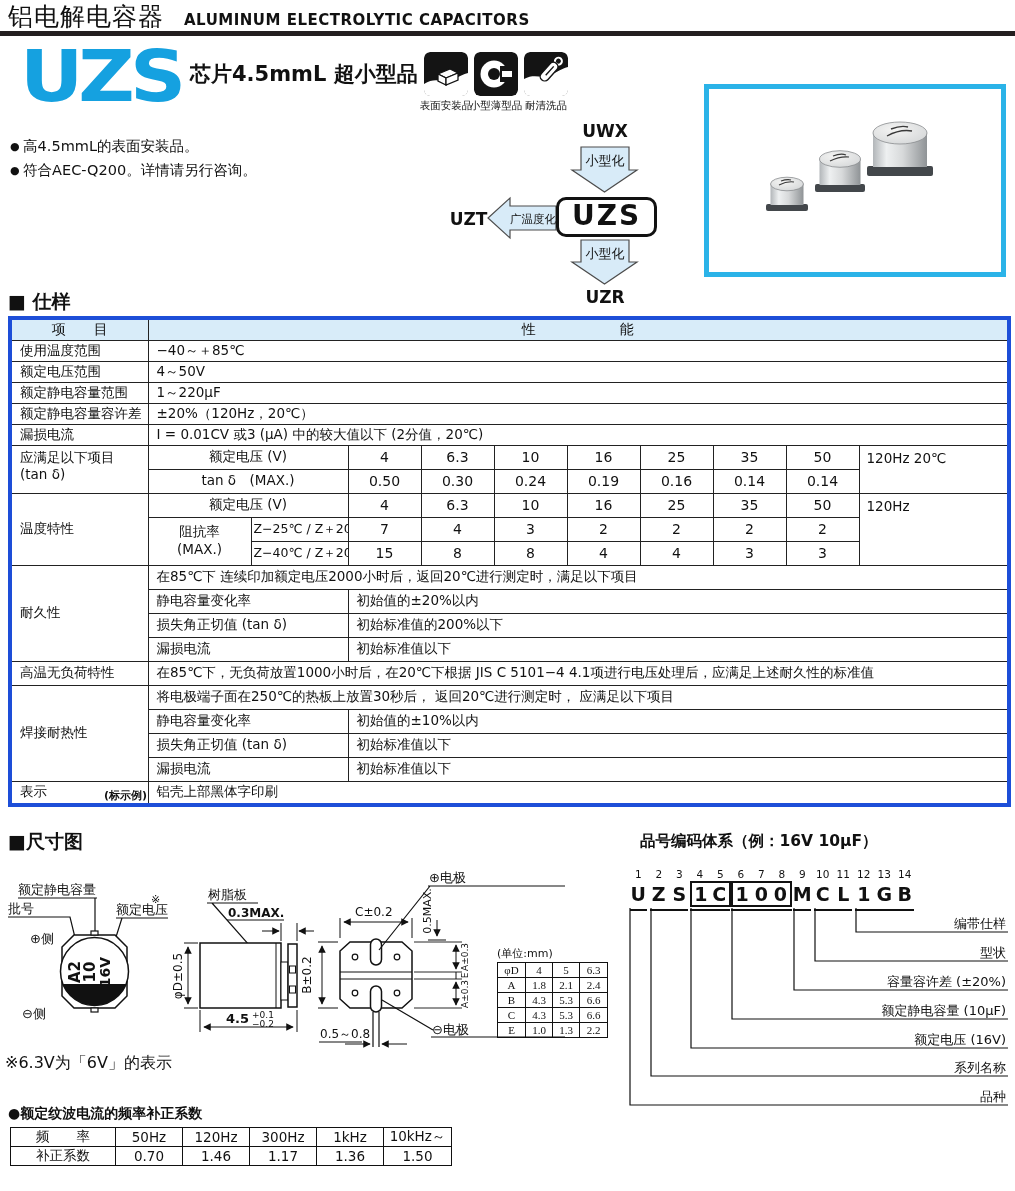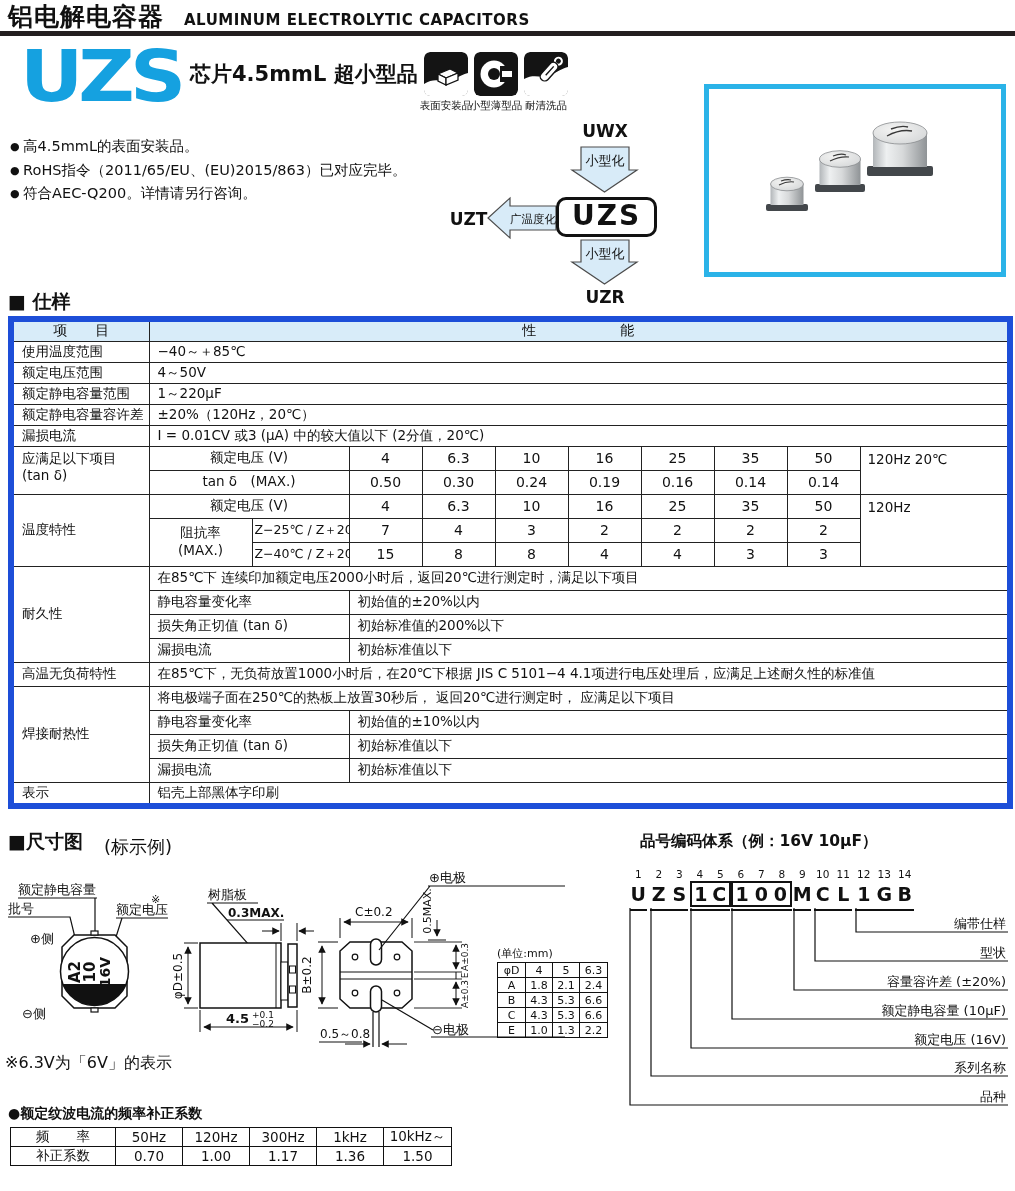--- a/index.html
+++ b/index.html
@@ -4,21 +4,21 @@
 <style>
   * { margin:0; padding:0; box-sizing:border-box; }
   html,body { background:#fff; }
   body {
     position:relative; width:1015px; height:1191px; overflow:hidden;
     font-family:"DejaVu Sans","Liberation Sans",sans-serif; color:#111;
   }
   .abs { position:absolute; }
 
   
-  .title-cn { left:8px; top:0px; font-size:25px; font-weight:bold; letter-spacing:1px; }
+  .title-cn { left:8px; top:0px; font-size:25px; font-weight:normal; letter-spacing:1px; }
   .title-en { left:184px; top:11px; font-size:15px; font-weight:bold; letter-spacing:.5px; }
   .top-rule { left:0; top:31px; width:1015px; height:5px; background:#231f20; }
 
   
   .logo { left:20px; top:40px; font-size:78px; font-weight:bold; letter-spacing:-5px;
           line-height:1; color:#15a1e0; transform:scaleY(.92); transform-origin:top left; }
   .subtitle { left:190px; top:60px; font-size:21px; font-weight:bold; }
   .badge-icon { width:44px; height:44px; top:52px; }
   .badge-cap { top:99px; width:70px; text-align:center; font-size:10.5px; }
 
@@ -32,46 +32,46 @@
              border-radius:10px; text-align:center; line-height:32px;
              font-size:28px; font-weight:bold; letter-spacing:2px; }
 
   
   .photo-frame { left:704px; top:84px; width:302px; height:193px;
                  border:5px solid #2bb3e8; background:#fff; }
 
   
   .h-spec { left:8px; top:289px; font-size:19px; font-weight:bold; }
   .h-dims { left:8px; top:829px; font-size:19px; font-weight:bold; }
-  .h-dims-note { left:104px; top:835px; font-size:18px; font-weight:normal; }
+  .h-dims-note { left:104px; top:788px; font-size:11px; font-weight:bold; }
   .h-pn { left:640px; top:831px; font-size:15.5px; font-weight:bold; }
   .h-ripple { left:8px; top:1105px; font-size:14px; font-weight:bold; }
 
   
   table.spec { position:absolute; left:8px; top:316px; width:999px;
                border-collapse:collapse; table-layout:fixed; font-size:13.5px; }
-  table.spec { border:6px solid #1d4ed8; }
+  table.spec { border:4px solid #1d4ed8; }
   .spec td { border:1px solid #222; padding:0 6px; height:24px; vertical-align:middle;
              overflow:hidden; white-space:nowrap; }
   .spec tr.h22 td { height:22px; }
   .spec tr.h21 td { height:21px; }
   .spec .hd { background:#d8ecf9; text-align:center; font-size:14px; }
   .spec .lab { padding-left:8px;margin-top:36px; }
   .spec .ctr { text-align:center; }
   .spec .num { text-align:center; font-size:14px; }
   .spec .sm { font-size:12.5px; padding:0 2px; }
   .spec .vtop { vertical-align:top; padding-top:3px; }
   .spec .note { vertical-align:top; padding-top:4px; padding-left:7px; }
   .blk { display:block; line-height:1.3; }
 
   
   svg text { font-family:"DejaVu Sans","Liberation Sans",sans-serif; fill:#111; }
   .unit-note { left:497px; top:946px; width:110px; text-align:left; font-size:11px; }
   table.dimtbl { position:absolute; left:497px; top:962px; border-collapse:collapse;
-                 table-layout:fixed; font-size:11px; }
+                 table-layout:fixed; font-size:11px;font-family:Liberation Serif, serif; }
   .dimtbl td { border:1px solid #111; text-align:center; height:15px; padding:0; }
   .footnote { left:5px; top:1053px; font-size:16px; }
 
   
   .pn-nums { left:628px; top:868px; width:288px; display:flex; font-size:10.5px; }
   .pn-nums span { width:20.5px; text-align:center; }
   .pn-chars { left:628px; top:881px; width:288px; display:flex; align-items:center;
               font-size:19px; font-weight:bold; height:26px; }
   .pn-ch { width:20.5px; text-align:center; }
   .pn-box { display:flex; border:2px solid #111; height:26px; align-items:center; }
@@ -132,21 +132,20 @@
       <line x1="24.5" y1="12" x2="24.5" y2="24" stroke="#141414" stroke-width="1.4"></line>
     </g>
   </g>
 </svg>
 <div class="abs badge-cap" style="left:411px">表面安装品</div>
 <div class="abs badge-cap" style="left:461px">小型薄型品</div>
 <div class="abs badge-cap" style="left:511px">耐清洗品</div>
 
 <div class="abs features">
   <div class="feature"><span>高4.5mmL的表面安装品。</span></div>
-  <div class="feature"><span>RoHS指令（2011/65/EU、(EU)2015/863）已对应完毕。</span></div>
   <div class="feature"><span>符合AEC-Q200。详情请另行咨询。</span></div>
 </div>
 
 <svg class="abs" style="left:445px;top:115px" width="220" height="195" viewBox="445 115 220 195">
   <polygon points="581,147 629,147 629,170 637,170 604.5,192 572,170 581,170" fill="#d8ebf8" stroke="#4d4d4d" stroke-width="1.2"></polygon>
   <text x="605" y="165" text-anchor="middle" font-size="13">小型化</text>
   <polygon points="556,206 510,206 510,198 488,218 510,238 510,230 556,230" fill="#d8ebf8" stroke="#4d4d4d" stroke-width="1.2"></polygon>
   <text x="533" y="223" text-anchor="middle" font-size="11.5">广温度化</text>
   <polygon points="581,240 629,240 629,262 637,262 604.5,284 572,262 581,262" fill="#d8ebf8" stroke="#4d4d4d" stroke-width="1.2"></polygon>
   <text x="605" y="258" text-anchor="middle" font-size="13">小型化</text>
@@ -545,19 +544,19 @@
     <td>频　　率</td>
     <td>50Hz</td>
     <td>120Hz</td>
     <td>300Hz</td>
     <td>1kHz</td>
     <td>10kHz～</td>
   </tr>
   <tr>
     <td>补正系数</td>
     <td>0.70</td>
-    <td>1.00</td>
+    <td>1.46</td>
     <td>1.17</td>
     <td>1.36</td>
     <td>1.50</td>
   </tr>
 </tbody>
   </table>
 
 </body></html>

